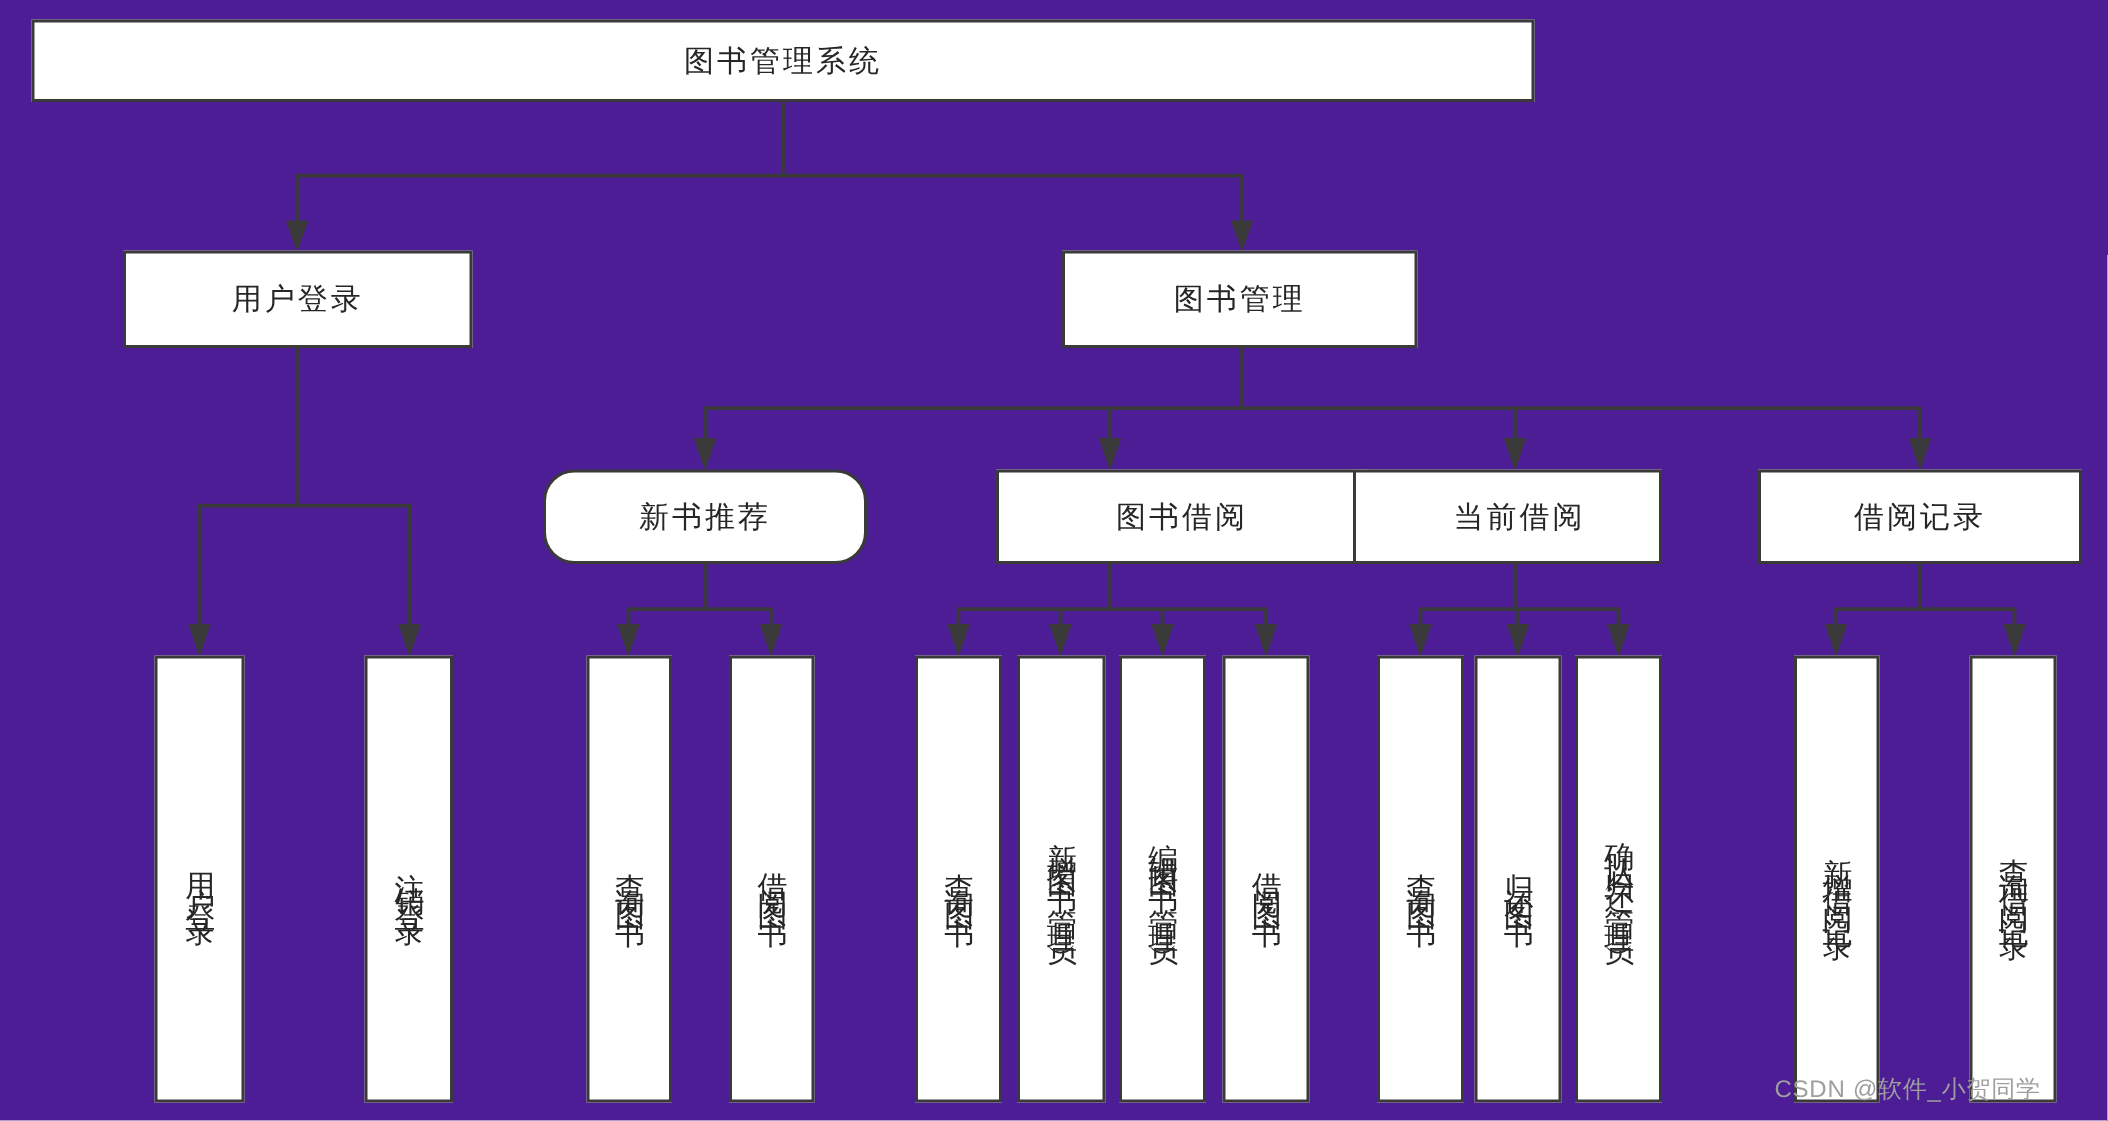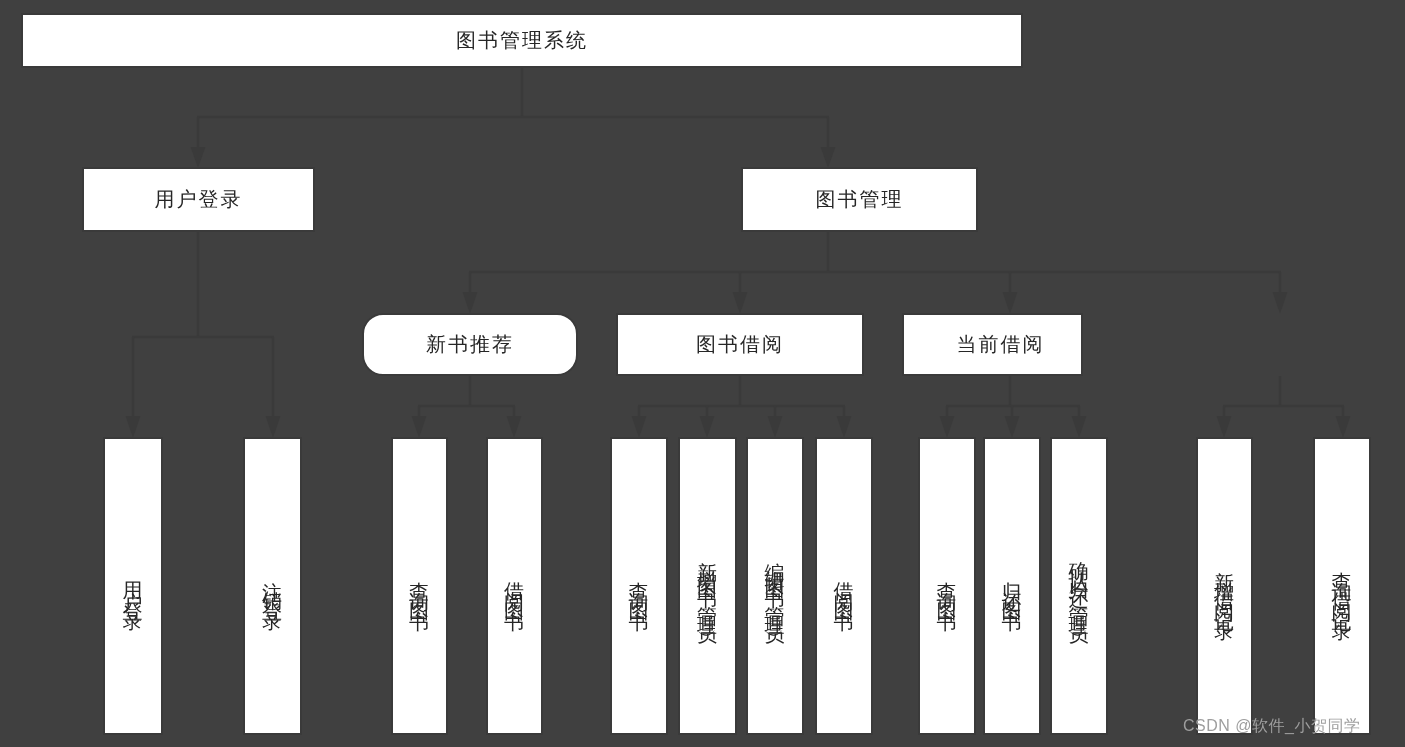--- a/index.html
+++ b/index.html
@@ -4,21 +4,21 @@
 <style>
   html, body {
     margin: 0;
     padding: 0;
     background: #ffffff;
   }
   .canvas {
     position: relative;
     width: 1405px;
     height: 747px;
-    background: #404040;
+    background: #4c1d95;
     font-family: "Liberation Sans", "DejaVu Sans", sans-serif;
     color: #262626;
     overflow: hidden;
   }
   .connectors {
     position: absolute;
     left: 0;
     top: 0;
     width: 1405px;
     height: 747px;
@@ -136,32 +136,35 @@
     <polygon points="1335.5,416 1350.5,416 1343,438"></polygon>
   </svg>
 
   <div class="box h-box" style="left:21px; top:13px; width:1002px; height:55px;">
     <span>图书管理系统</span>
   </div>
 
   <div class="box h-box" style="left:82px; top:167px; width:233px; height:65px;">
     <span>用户登录</span>
   </div>
-  <div class="box h-box" style="left:741px; top:167px; width:237px; height:65px;font-family:Liberation Mono, monospace;">
+  <div class="box h-box" style="left:708px; top:167px; width:237px; height:65px;font-family:Liberation Mono, monospace;">
     <span>图书管理</span>
   </div>
 
   <div class="box h-box" style="left:362px; top:313px; width:216px; height:63px;border-radius:21px;">
     <span>新书推荐</span>
   </div>
-  <div class="box h-box" style="left:616px; top:313px; width:248px; height:63px;">
+  <div class="box h-box" style="left:664px; top:313px; width:248px; height:63px;">
     <span>图书借阅</span>
   </div>
-  <div class="box h-box" style="left:902px; top:313px; width:181px; height:63px;padding-left:16px;">
+  <div class="box h-box" style="left:902px; top:313px; width:206px; height:63px;padding-left:16px;">
     <span>当前借阅</span>
+  </div>
+  <div class="box h-box" style="left:1172px; top:313px; width:216px; height:63px;">
+    <span>借阅记录</span>
   </div>
 
   <div class="box v-box" style="left:103px; top:437px; width:60px; height:298px;">
     <span>用户登录</span>
   </div>
   <div class="box v-box" style="left:243px; top:437px; width:59px; height:298px;">
     <span>注销登录</span>
   </div>
 
   <div class="box v-box" style="left:391px; top:437px; width:57px; height:298px;">

